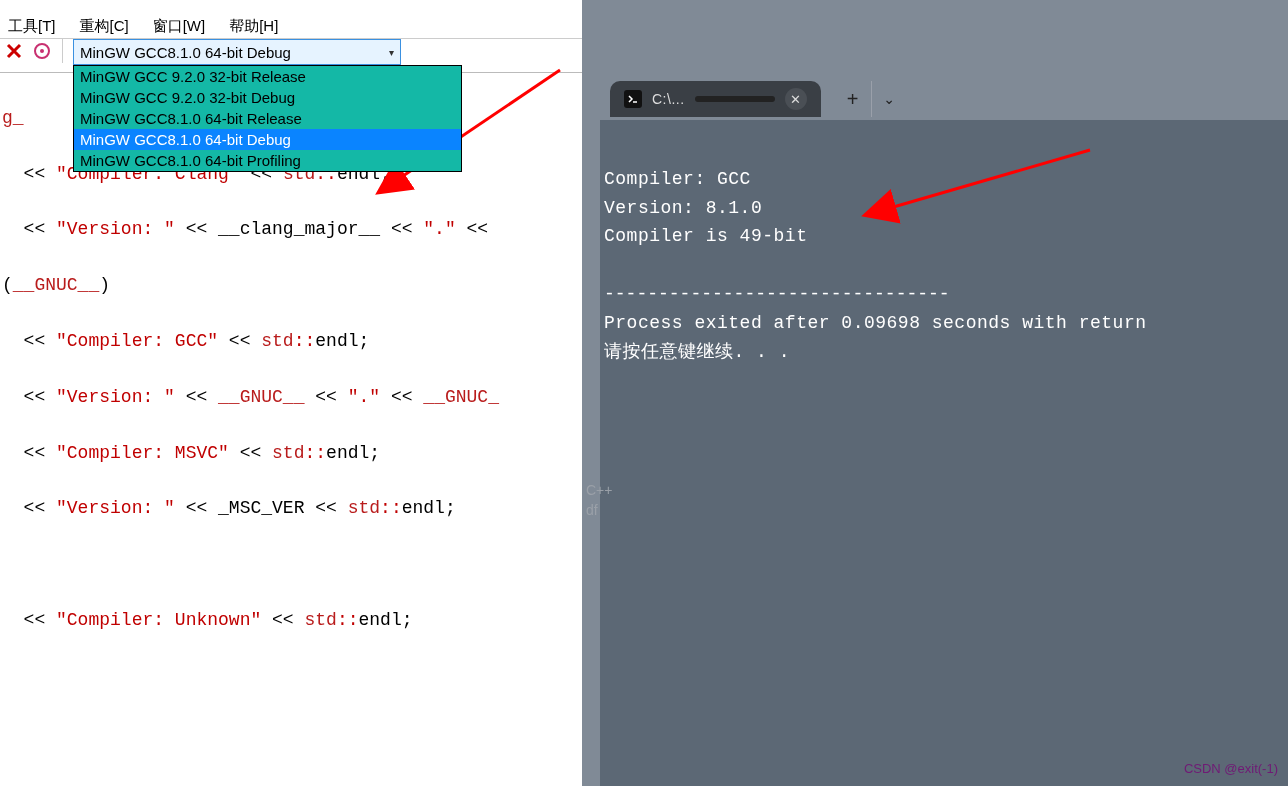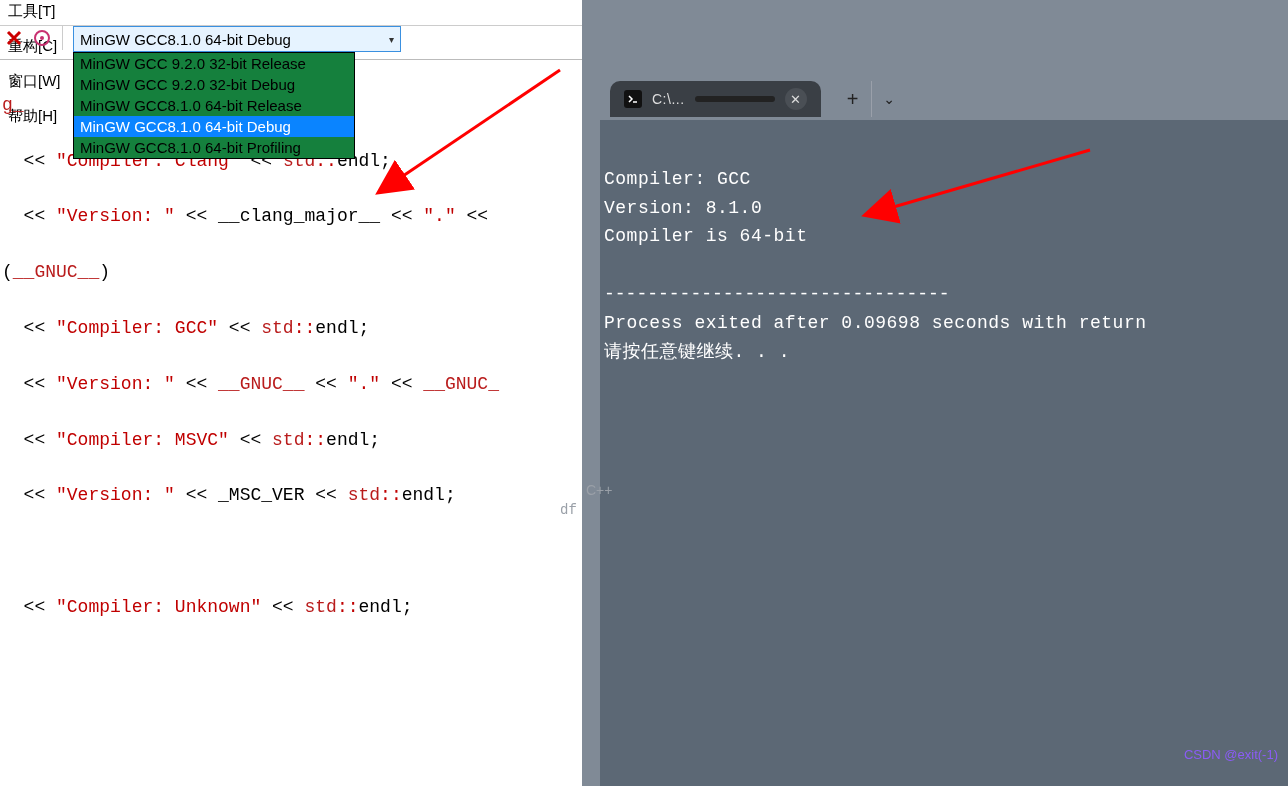--- a/index.html
+++ b/index.html
@@ -1,27 +1,27 @@
 <!DOCTYPE html>
 <html><head>
 <meta charset="utf-8">
 <style>
 * { margin: 0; padding: 0; box-sizing: border-box; }
 body { font-family: "Segoe UI", Arial, sans-serif; font-size: 14px; background: #fff; width: 1288px; height: 786px; overflow: hidden; position: relative; }
 .left-pane { position: absolute; left: 0; top: 0; width: 582px; height: 786px; background: #fff; }
 .right-pane { position: absolute; left: 582px; top: 0; width: 706px; height: 786px; background: #808a96; }
 
-.menubar { height: 26px; border-bottom: 1px solid #ccc; display: flex; align-items: flex-start; padding-left: 2px; gap: 12px; font-size: 15px; flex-direction: column; }
+.menubar { height: 39px; border-bottom: 1px solid #ccc; display: flex; align-items: flex-end; padding-left: 2px; gap: 12px; font-size: 15px; }
 .menu-item { cursor: pointer; padding: 2px 6px; }
 .toolbar-row { height: 34px; border-bottom: 1px solid #bbb; display: flex; padding-left: 2px; }
 .tool-icon { width: 24px; height: 24px; margin-right: 4px; display: inline-flex; align-items: center; justify-content: center; }
 .combo-wrap { position: relative; margin-left: 6px; }
 .combo { width: 328px; height: 26px; border: 1px solid #3a90e0; background: #e6f3ff; display: flex; align-items: center; padding: 0 6px; justify-content: space-between; font-size: 15px; cursor: pointer; }
 .combo-chevron { font-size: 10px; color: #333; }
-.dropdown { position: absolute; left: 0; top: 26px; width: 282px; border: 1px solid #000; background: #15803d; z-index: 10; font-size: 15px; }
+.dropdown { position: absolute; left: 0; top: 26px; width: 389px; border: 1px solid #000; background: #14b8a6; z-index: 10; font-size: 15px; }
 .dropdown-item { padding: 2px 6px; cursor: pointer; }
 .dropdown-item.selected { background: #0a84ff; color: #fff; }
 
 .code-area { font-family: Consolas, "Courier New", monospace; font-size: 18px; line-height: 1.55; white-space: pre; padding-top: 4px; }
 .code-area .ln { display: block; padding-left: 2px; }
 .str { color: #c00000; }
 .idgreen { color: #b91c1c; }
 .colon { color: #c00000; }
 .normal { color: #000; }
 
@@ -32,21 +32,21 @@
 .term-tab { height: 36px; background: #3a3f45; color: #fff; display: flex; align-items: center; padding: 0 14px; border-radius: 10px 10px 0 0; margin-left: 10px; gap: 10px; }
 .term-tab-icon { width: 18px; height: 18px; background: #111; border-radius: 3px; display: inline-flex; align-items: center; justify-content: center; }
 .term-tab-title { color: #ddd; font-size: 14px; letter-spacing: 0.5px; }
 .term-tab-close { width: 22px; height: 22px; border-radius: 50%; background: #4a4f55; color: #ddd; display: inline-flex; align-items: center; justify-content: center; font-size: 13px; cursor: pointer; }
 .term-newtab { width: 36px; height: 36px; display: flex; align-items: center; justify-content: center; color: #222; font-size: 20px; cursor: pointer; margin-left: 14px; }
 .term-drop { width: 36px; height: 36px; display: flex; align-items: center; justify-content: center; color: #222; font-size: 14px; cursor: pointer; border-left: 1px solid #9aa0aa; }
 .term-body { position: absolute; left: 0; top: 42px; right: 0; bottom: 0; background: #5c6875; color: #fff; font-family: Consolas, "Courier New", monospace; font-size: 18px; padding: 16px 0 0 4px; line-height: 1.6; letter-spacing: 0.5px; white-space: pre; }
 .term-body .dash-line { letter-spacing: 0; }
 
 .ghost-text { position: absolute; color: #9aa0a8; font-size: 14px; font-family: Arial, sans-serif; }
-.watermark { position: absolute; right: 10px; bottom: 24px; color: #8b5cf6; font-size: 13px; }
+.watermark { position: absolute; right: 10px; bottom: 10px; color: #701a75; font-size: 13px; }
 </style>
 </head>
 <body>
 
 <div class="left-pane">
   <div class="menubar">
     <span class="menu-item">工具[T]</span>
     <span class="menu-item">重构[C]</span>
     <span class="menu-item">窗口[W]</span>
     <span class="menu-item">帮助[H]</span>
@@ -121,33 +121,33 @@
       <span class="term-tab-title">C:\...</span>
       <span style="width:80px;height:6px;background:#222;border-radius:3px;"></span>
       <span class="term-tab-close">✕</span>
     </div>
     <span class="term-newtab">+</span>
     <span class="term-drop">⌄</span>
   </div>
   <div class="term-body">
 <span>Compiler: GCC</span>
 <span>Version: 8.1.0</span>
-<span>Compiler is 64-bit</span>
+<span>Compiler is 49-bit</span>
 
 <span class="dash-line">--------------------------------</span>
 <span>Process exited after 0.09698 seconds with return</span>
 <span>请按任意键继续. . .</span>
   </div>
 </div>
 
 <svg class="arrow" style="left:860px; top:130px;" viewBox="0 0 260 160">
   <defs>
       <marker id="ah2" markerWidth="12" markerHeight="12" refX="2" refY="6" orient="auto">
         <path d="M0,0 L12,6 L0,12 Z" fill="#ff0000"></path>
       </marker>
     </defs>
   <line x1="230" y1="20" x2="30" y2="78" stroke="#ff0000" stroke-width="3" marker-end="url(#ah2)"></line>
 </svg>
 
 <span class="ghost-text" style="left:586px; top:482px;">C++</span>
-<span class="ghost-text" style="left:560px; top:502px;font-family:Liberation Mono, monospace;">df</span>
+<span class="ghost-text" style="left:586px; top:502px;">df</span>
 
 <span class="watermark">CSDN @exit(-1)</span>
 
 </body></html>

